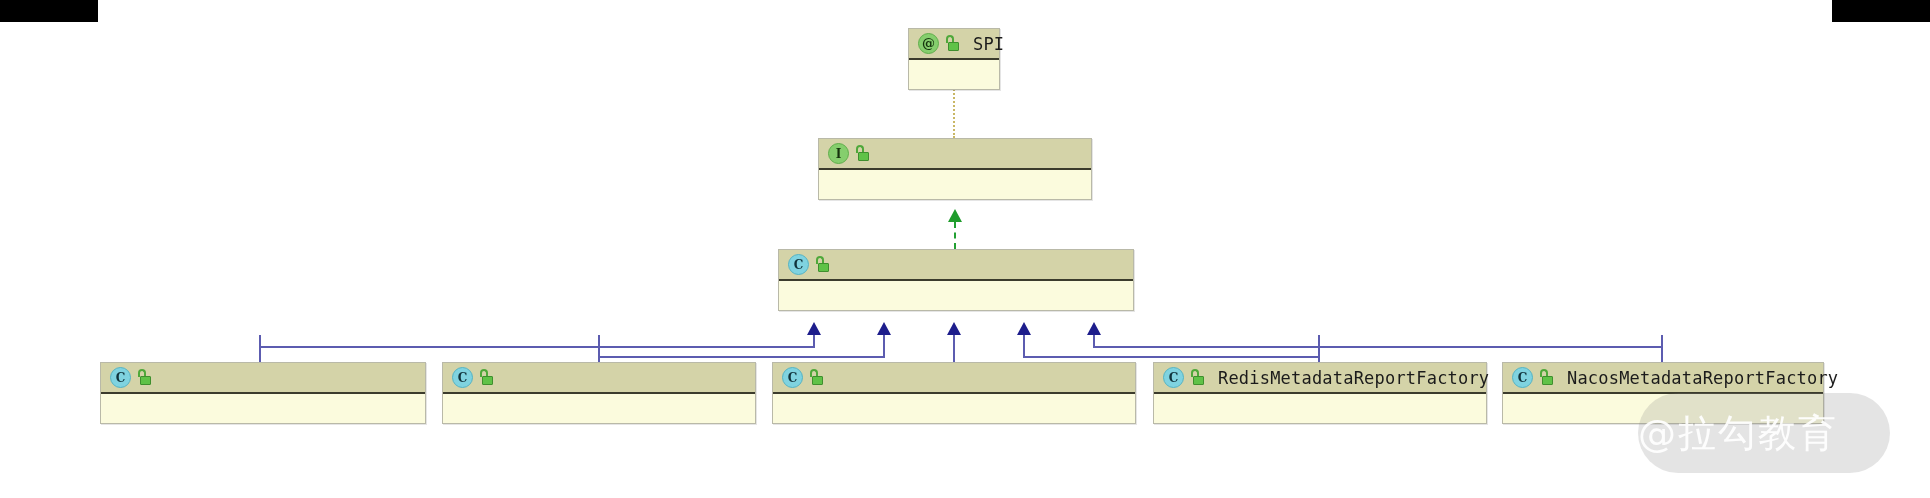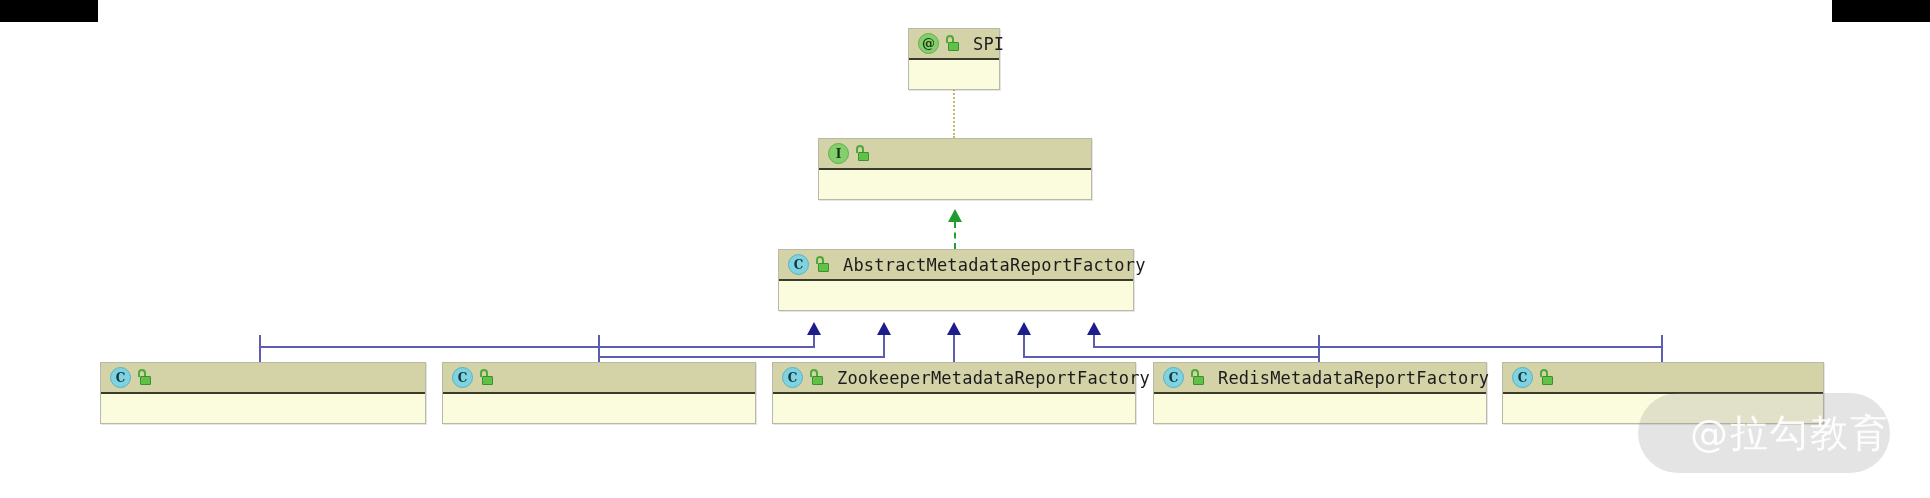--- a/index.html
+++ b/index.html
@@ -131,21 +131,21 @@
 
   
   #watermark {
     position: absolute;
     left: 1638px; top: 393px;
     width: 252px; height: 80px;
     background: rgba(130,130,130,0.22);
     border-radius: 40px;
     display: flex;
     align-items: center;
-    justify-content: flex-end;
+    justify-content: flex-start;
     pointer-events: none;
   }
   #watermark span {
     font-family: "DejaVu Sans", "Liberation Sans", sans-serif;
     font-size: 38px;
     color: rgba(255,255,255,0.92);
     letter-spacing: 2px;
   }
 </style>
 </head>
@@ -209,21 +209,20 @@
     <div class="uml-body"></div>
   </div>
 
   <div class="uml-node" style="left:778px; top:249px; width:356px;">
     <div class="uml-header">
       <span class="ico ico-circle ico-class">C</span>
       <span class="ico ico-lock">
         <span class="shackle"></span>
           <span class="bodyb"></span>
       </span>
-      <span class="uml-title">AbstractMetadataReportFactory</span>
     </div>
     <div class="uml-body"></div>
   </div>
 
   <div class="uml-node" style="left:100px; top:362px; width:326px;">
     <div class="uml-header">
       <span class="ico ico-circle ico-class">C</span>
       <span class="ico ico-lock">
         <span class="shackle"></span>
           <span class="bodyb"></span>
@@ -243,21 +242,20 @@
     <div class="uml-body"></div>
   </div>
 
   <div class="uml-node" style="left:772px; top:362px; width:364px;">
     <div class="uml-header">
       <span class="ico ico-circle ico-class">C</span>
       <span class="ico ico-lock">
         <span class="shackle"></span>
           <span class="bodyb"></span>
       </span>
-      <span class="uml-title">ZookeeperMetadataReportFactory</span>
     </div>
     <div class="uml-body"></div>
   </div>
 
   <div class="uml-node" style="left:1153px; top:362px; width:334px;">
     <div class="uml-header">
       <span class="ico ico-circle ico-class">C</span>
       <span class="ico ico-lock">
         <span class="shackle"></span>
           <span class="bodyb"></span>
@@ -267,20 +265,21 @@
     <div class="uml-body"></div>
   </div>
 
   <div class="uml-node" style="left:1502px; top:362px; width:322px;">
     <div class="uml-header">
       <span class="ico ico-circle ico-class">C</span>
       <span class="ico ico-lock">
         <span class="shackle"></span>
           <span class="bodyb"></span>
       </span>
+      <span class="uml-title">NacosMetadataReportFactory</span>
     </div>
     <div class="uml-body"></div>
   </div>
 
   <div id="watermark">
     <span>@拉勾教育</span>
   </div>
 
 </div>
 

